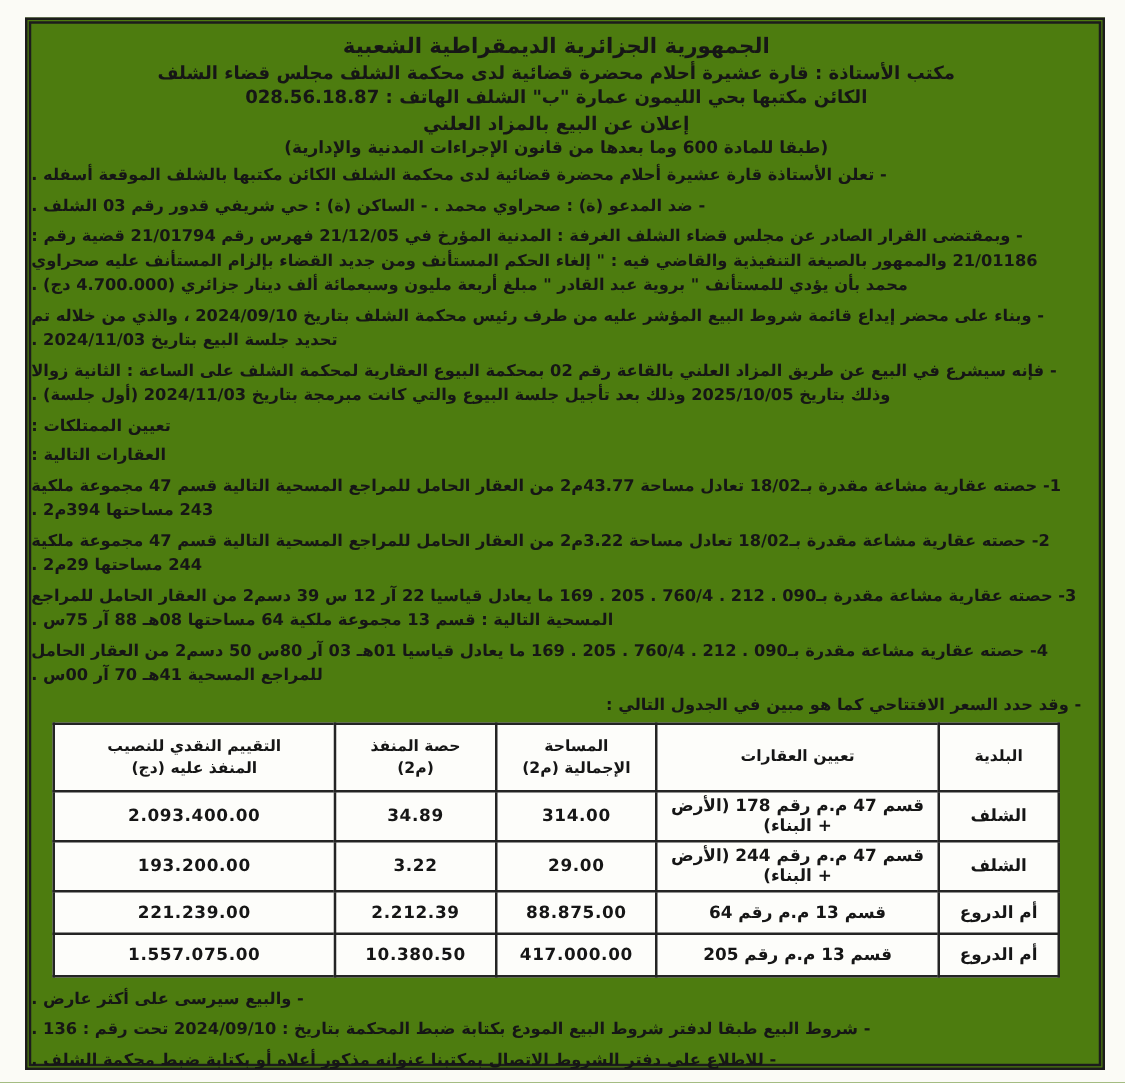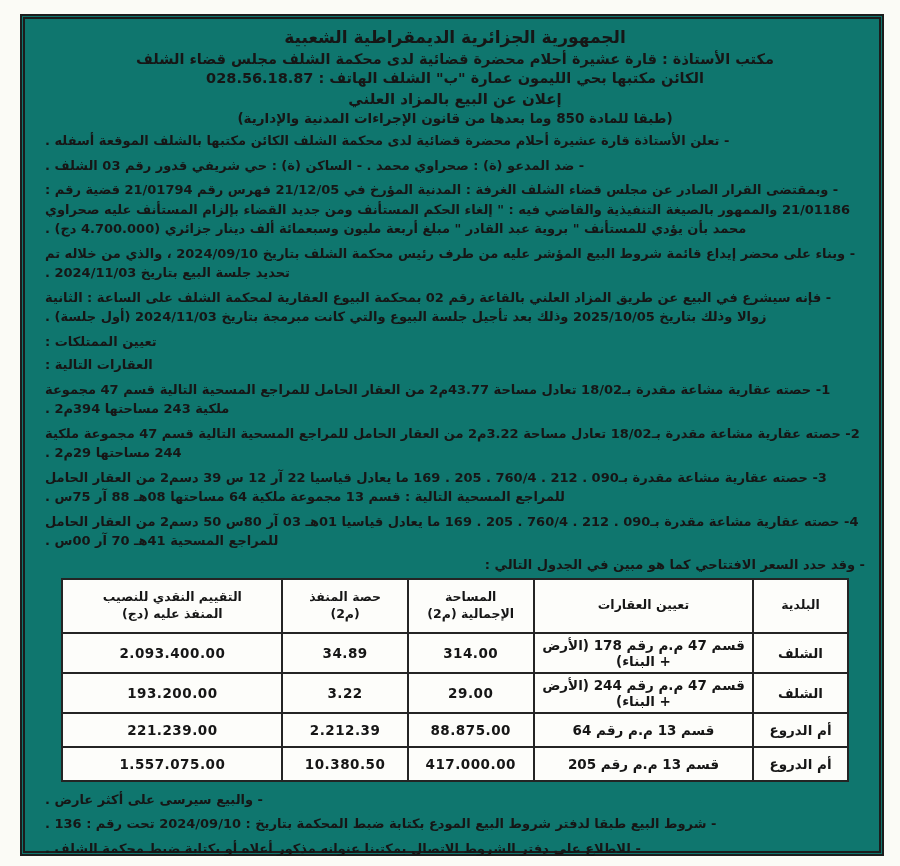--- a/index.html
+++ b/index.html
@@ -6,23 +6,23 @@
   body{
     width:900px;height:866px;position:relative;
     background:#fbfbf6;
     font-family:"DejaVu Sans",sans-serif;
     color:#161616;
     overflow:hidden;
   }
   .frame{
     position:absolute;left:20px;top:14px;right:16px;bottom:10px;
     border:5px double #1c1c1c;
-    background:#0f766e;
+    background:#4d7c0f;
     box-sizing:border-box;
-    padding:6px 14px 4px 20px;
+    padding:6px 14px 4px 0;
   }
   .hdr{direction:rtl;text-align:center;font-weight:bold;}
   .hdr .h1{font-size:17px;margin:2px 0 4px;}
   .hdr .h2{font-size:14.5px;margin:3px 0;}
   .hdr .h3{font-size:14.5px;margin:3px 0;}
   .hdr .h4{font-size:15px;margin:4px 0 2px;}
   .hdr .h5{font-size:13.5px;margin:2px 0 4px;}
   .para, .item, .heading, .fline{
     direction:rtl;text-align:left;
     font-size:13px;font-weight:700;line-height:1.5;
@@ -49,21 +49,21 @@
 </head>
 <body>
 
 <div class="frame">
 
   <div class="hdr">
     <div class="h1">الجمهورية الجزائرية الديمقراطية الشعبية</div>
     <div class="h2">مكتب الأستاذة : قارة عشيرة أحلام محضرة قضائية لدى محكمة الشلف مجلس قضاء الشلف</div>
     <div class="h3">الكائن مكتبها بحي الليمون عمارة "ب" الشلف الهاتف : 028.56.18.87</div>
     <div class="h4">إعلان عن البيع بالمزاد العلني</div>
-    <div class="h5">(طبقا للمادة 850 وما بعدها من قانون الإجراءات المدنية والإدارية)</div>
+    <div class="h5">(طبقا للمادة 600 وما بعدها من قانون الإجراءات المدنية والإدارية)</div>
   </div>
 
   <div>
     <p class="para">- تعلن الأستاذة قارة عشيرة أحلام محضرة قضائية لدى محكمة الشلف الكائن مكتبها بالشلف الموقعة أسفله .</p>
     <p class="para">- ضد المدعو (ة) : صحراوي محمد . - الساكن (ة) : حي شريفي قدور رقم 03 الشلف .</p>
     <p class="para">- وبمقتضى القرار الصادر عن مجلس قضاء الشلف الغرفة : المدنية المؤرخ في 21/12/05 فهرس رقم 21/01794 قضية رقم : 21/01186 والممهور بالصيغة التنفيذية والقاضي فيه : " إلغاء الحكم المستأنف ومن جديد القضاء بإلزام المستأنف عليه صحراوي محمد بأن يؤدي للمستأنف " بروية عبد القادر " مبلغ أربعة مليون وسبعمائة ألف دينار جزائري (4.700.000 دج) .</p>
     <p class="para">- وبناء على محضر إيداع قائمة شروط البيع المؤشر عليه من طرف رئيس محكمة الشلف بتاريخ 2024/09/10 ، والذي من خلاله تم تحديد جلسة البيع بتاريخ 2024/11/03 .</p>
     <p class="para">- فإنه سيشرع في البيع عن طريق المزاد العلني بالقاعة رقم 02 بمحكمة البيوع العقارية لمحكمة الشلف على الساعة : الثانية زوالا وذلك بتاريخ 2025/10/05 وذلك بعد تأجيل جلسة البيوع والتي كانت مبرمجة بتاريخ 2024/11/03 (أول جلسة) .</p>
   </div>
 

